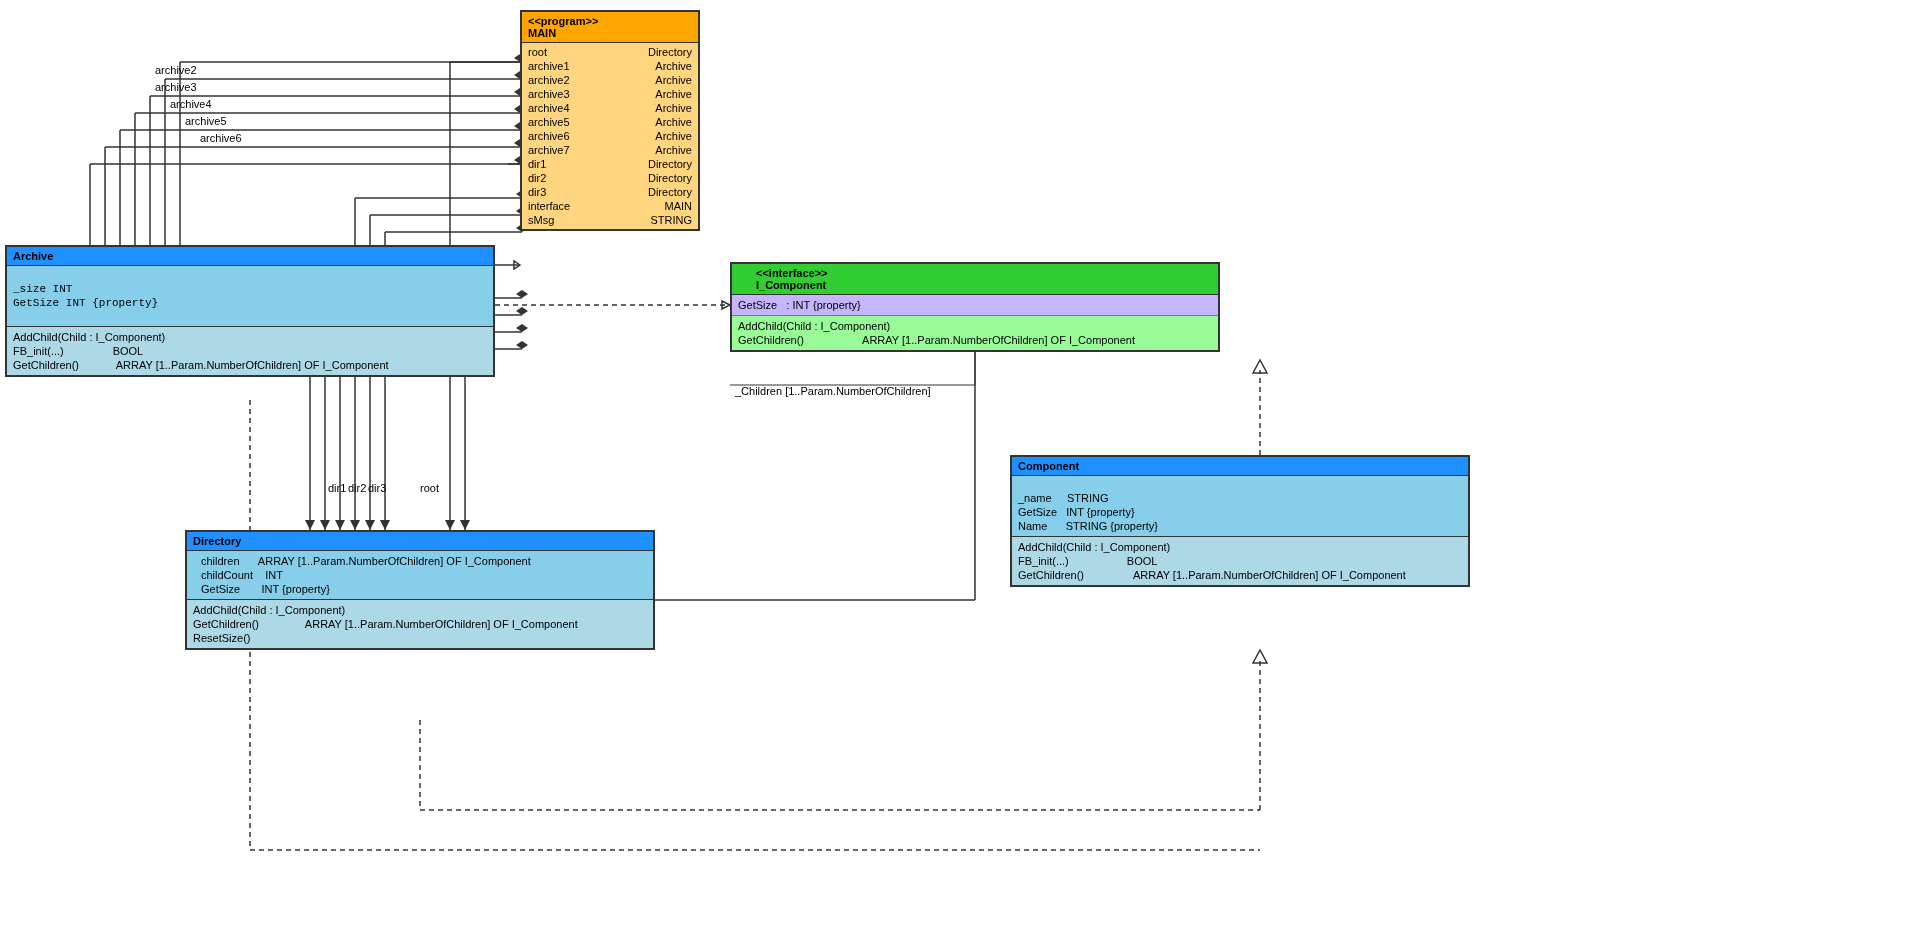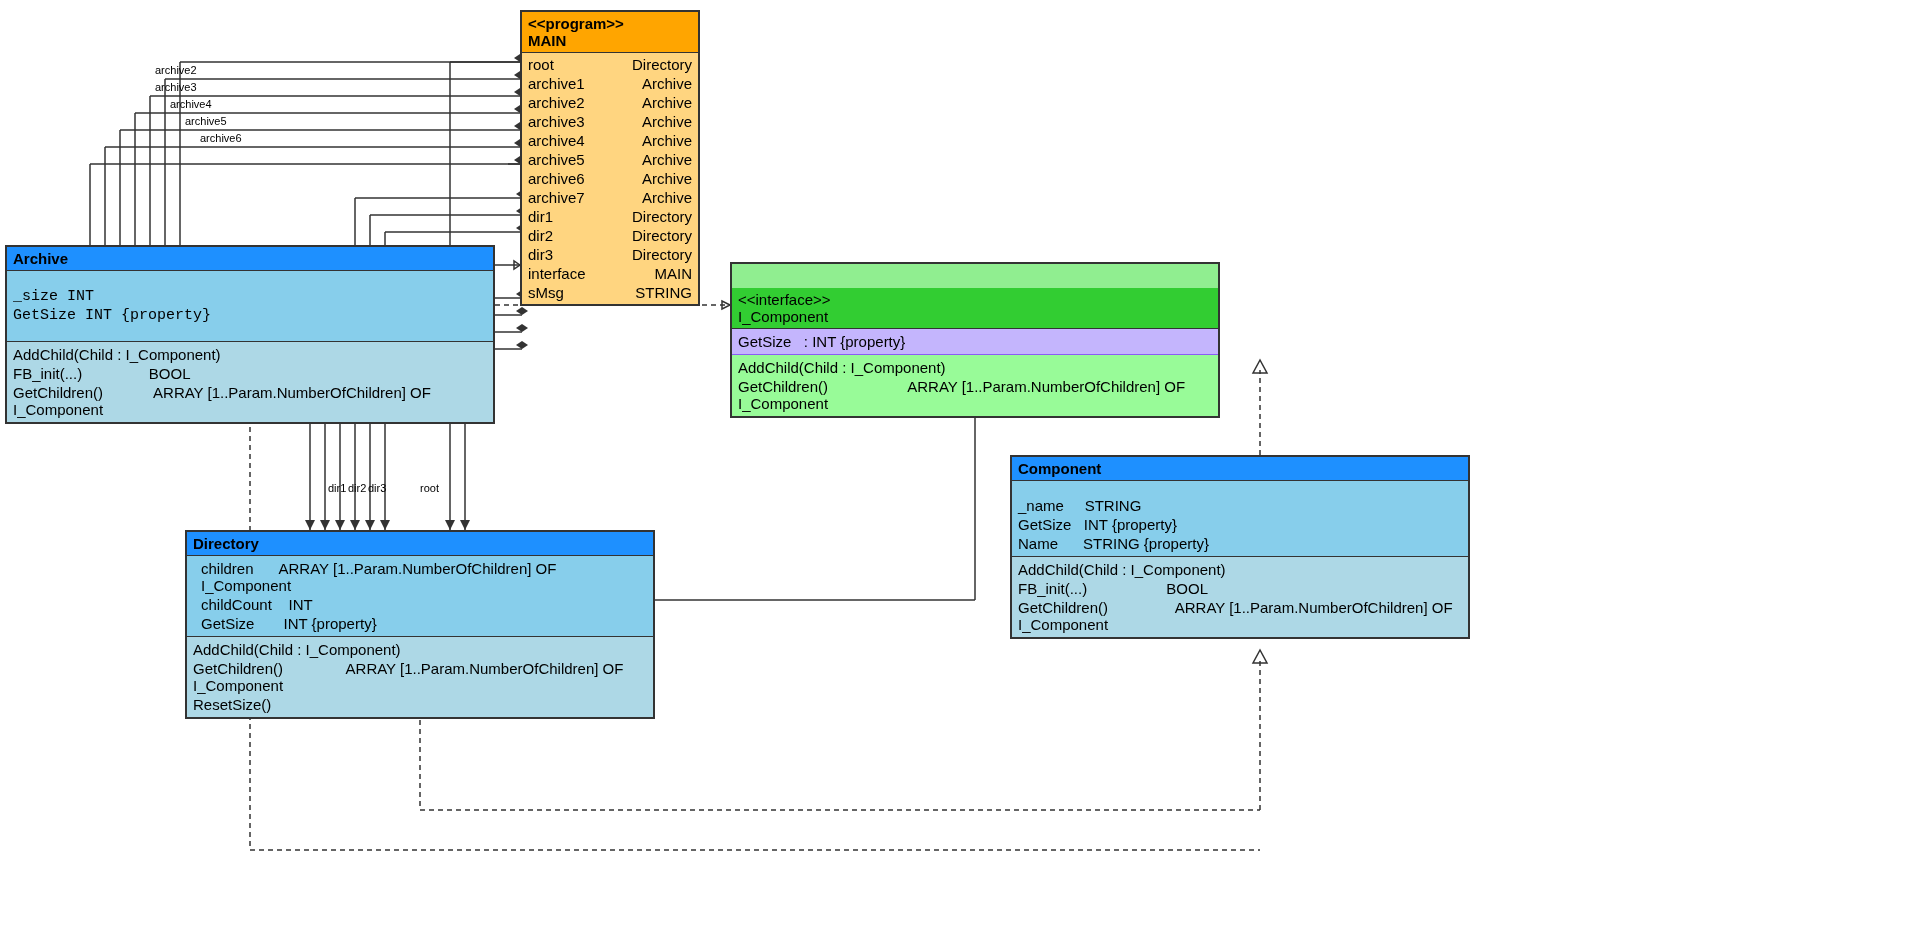--- a/index.html
+++ b/index.html
@@ -13,21 +13,21 @@
       position: relative;
     }
     .diagram-container {
       position: relative;
       width: 1918px;
       height: 944px;
     }
     .uml-box {
       position: absolute;
       border: 2px solid #333;
-      font-size: 15px;
+      font-size: 11px;
     }
     
     .main-box {
       left: 520px;
       top: 10px;
       width: 180px;
       background: #FFA500;
       border-color: #333;
     }
     .main-box .header {
@@ -98,24 +98,23 @@
     .icomponent-box {
       left: 730px;
       top: 262px;
       width: 490px;
       background: #90EE90;
       border-color: #333;
     }
     .icomponent-box .header {
       background: #32CD32;
       color: #000;
-      padding: 3px 6px;
-      font-weight: normal;
-      border-bottom: 1px solid #333;
-      margin-top: 24px;
+      padding: 3px 24px;
+      font-weight: bold;
+      border-bottom: 1px solid #333;
     }
     .icomponent-box .section1 {
       background: #c4b5fd;
       padding: 3px 6px;
       border-bottom: 1px solid #8b5cf6;
     }
     .icomponent-box .section2 {
       background: #98FB98;
       padding: 3px 6px;
     }

